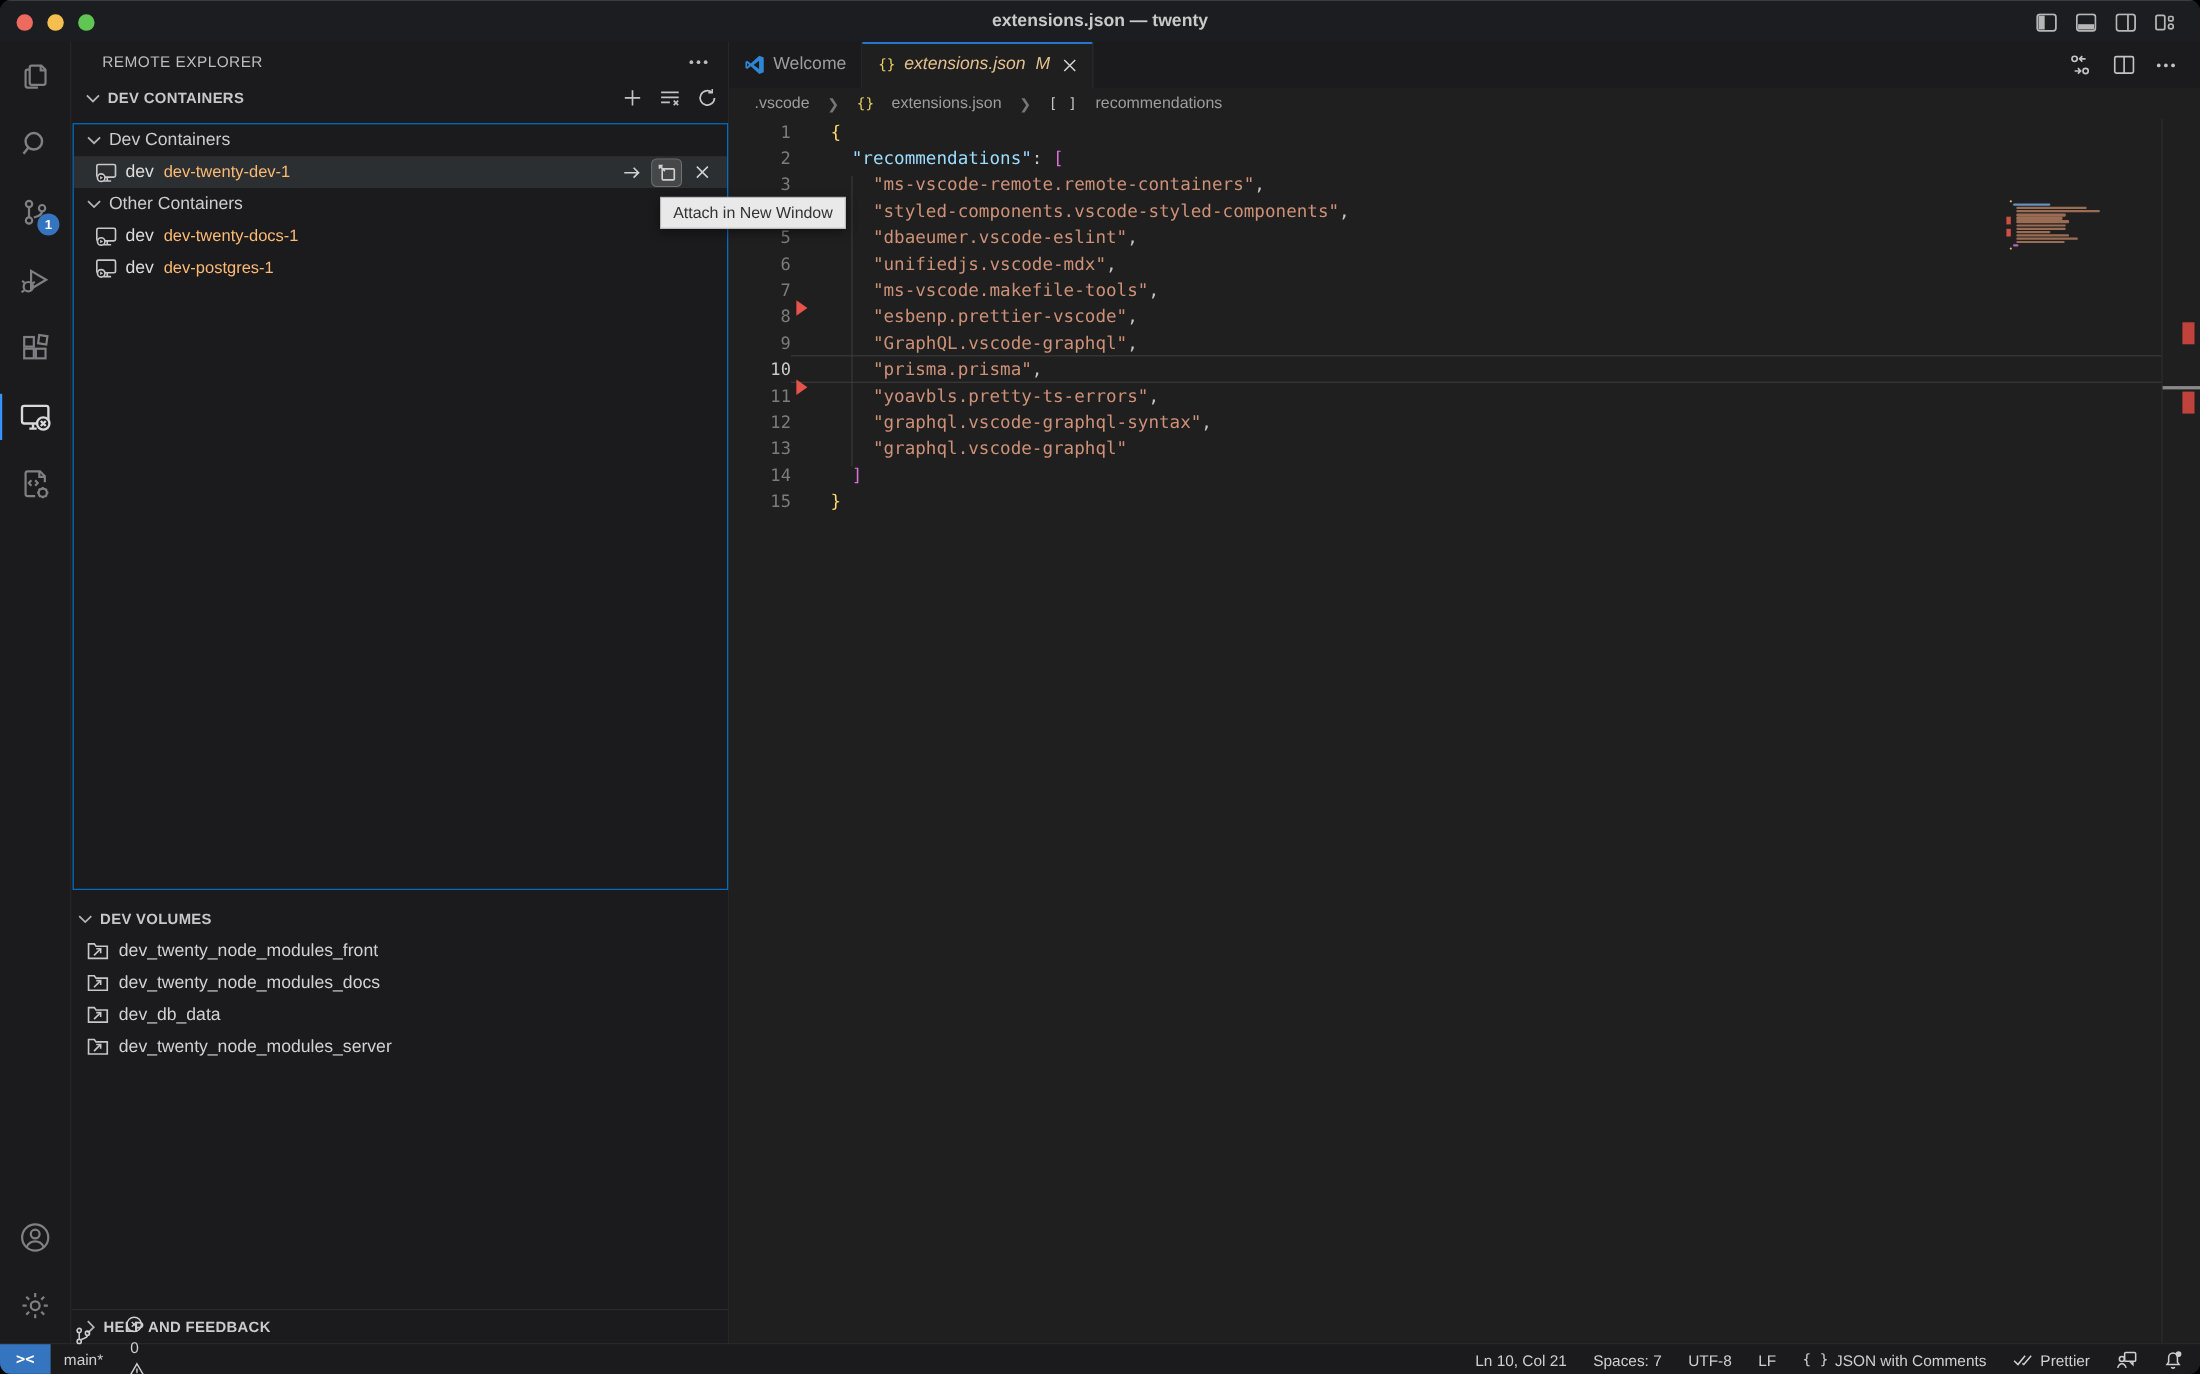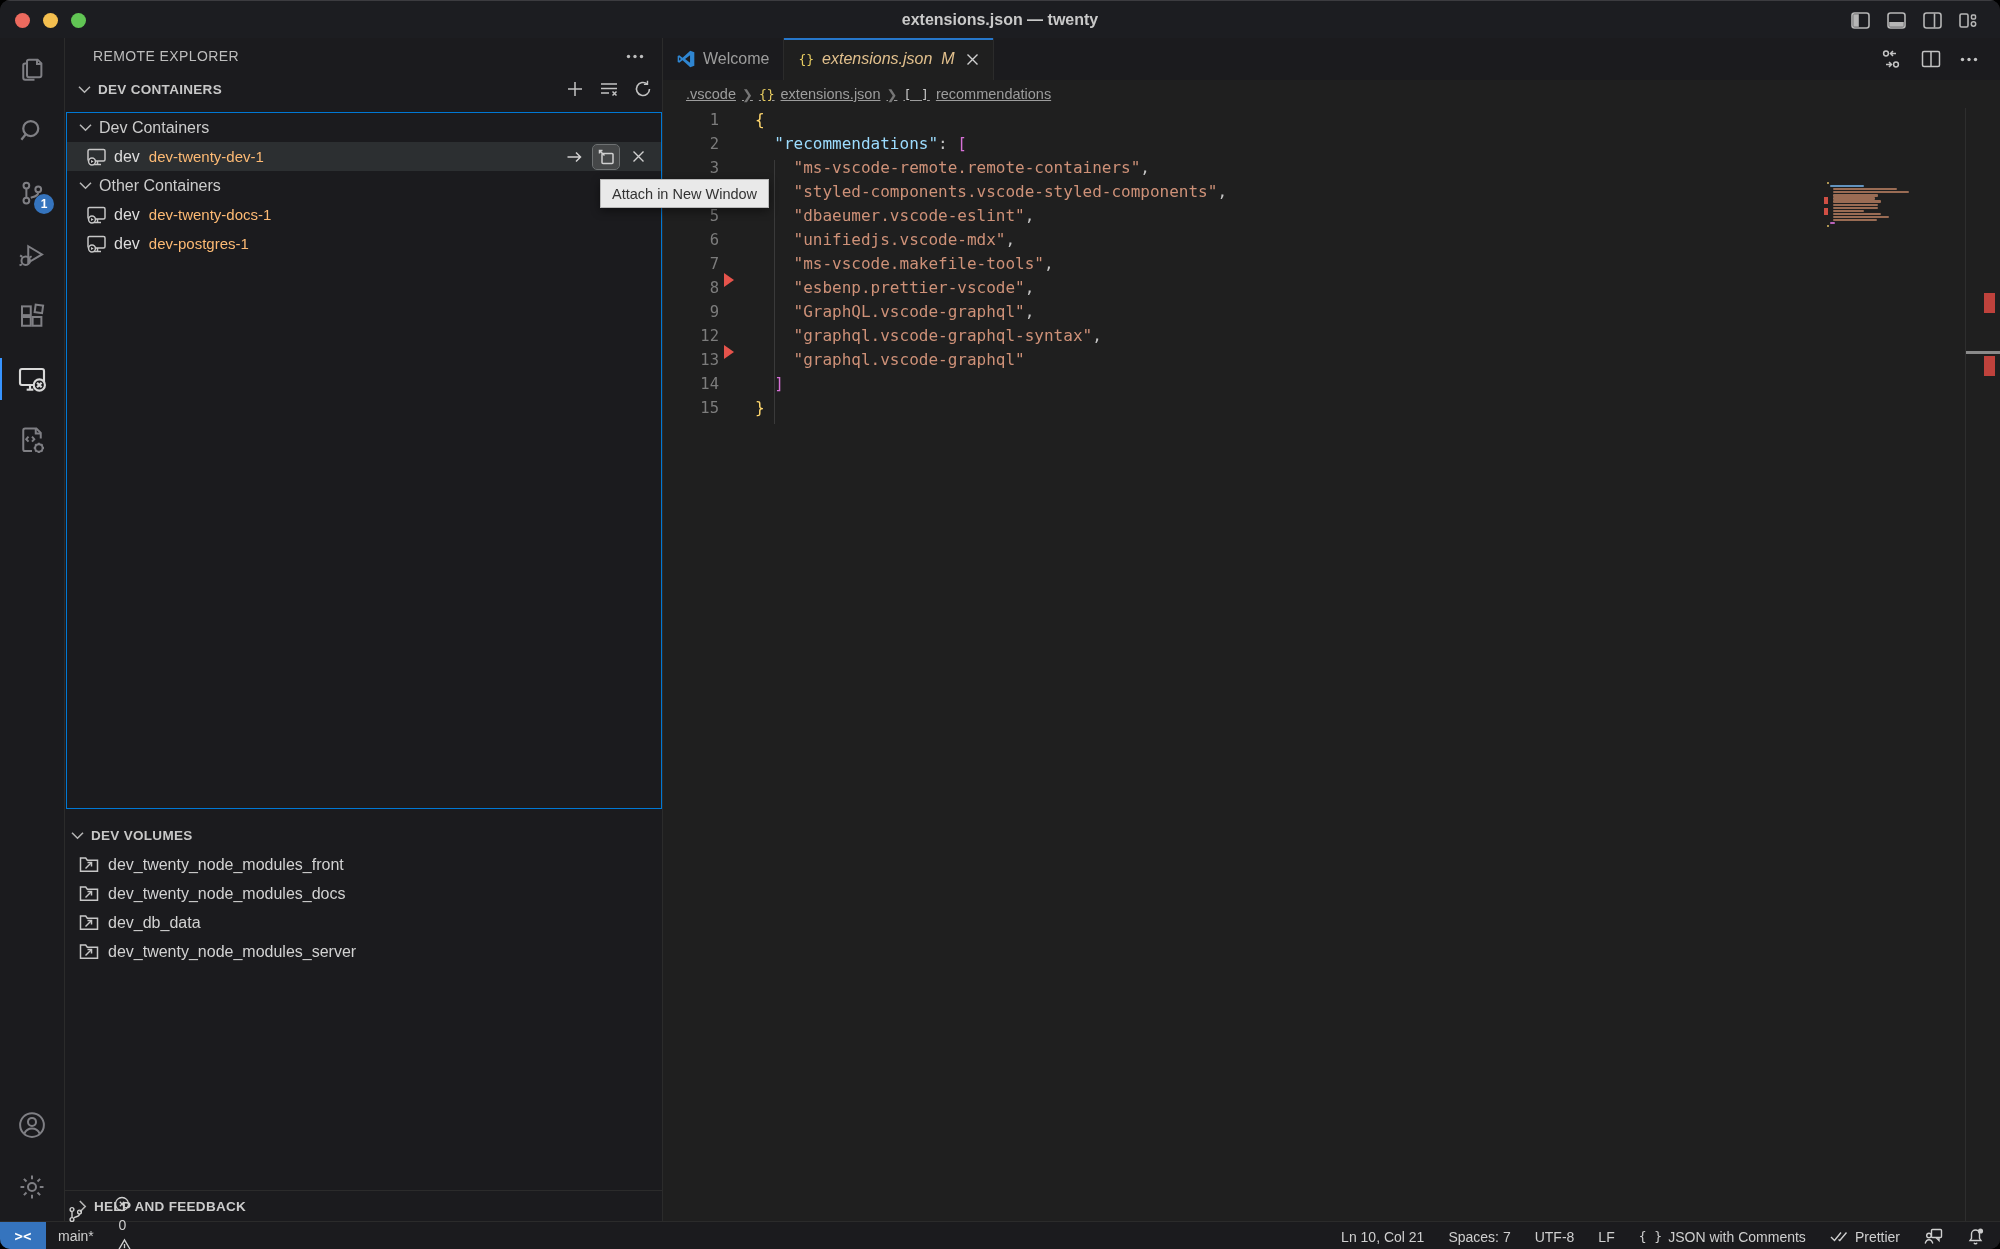--- a/index.html
+++ b/index.html
@@ -57,21 +57,21 @@
   .tabbar{height:42px;background:#1b1b1e;display:flex;align-items:stretch;}
   .tab{display:flex;align-items:center;padding:0 14px;border-right:1px solid #2b2b2b;font-size:16px;position:relative;}
   .tab.inactive{background:#1b1b1e;color:#9d9d9d;}
   .tab.active{background:#1f1f1f;color:#e2c08d;}
   .tab.active::before{content:"";position:absolute;top:0;left:0;right:0;height:2px;background:#2677cb;}
   .tab .t-ic{margin-right:8px;}
   .tab .mod{margin-left:9px;font-style:italic;color:#e2c08d;}
   .tab .closex{margin-left:11px;color:#d0d0d0;}
   .tab.active .label{font-style:italic;}
   .tab-actions{margin-left:auto;display:flex;align-items:center;gap:19px;padding-right:22px;color:#c3c3c3;}
-  .breadcrumb{height:28px;display:flex;align-items:center;padding-left:23px;font-size:14.5px;color:#9d9d9d;gap:6px;text-decoration:underline;}
+  .breadcrumb{height:28px;display:flex;align-items:center;padding-left:23px;font-size:14.5px;color:#9d9d9d;gap:16px;}
   .breadcrumb .sep{color:#767676;font-size:13px;}
   .bc-braces{color:#e8cd61;font-family:"DejaVu Sans Mono",monospace;font-size:13px;}
   .bc-array{color:#c5c5c5;font-family:"DejaVu Sans Mono",monospace;font-size:13px;letter-spacing:1px;}
   .code{position:absolute;top:70px;left:0;right:0;bottom:0;font-family:"DejaVu Sans Mono",monospace;font-size:16px;line-height:24px;}
   .cl{display:flex;height:24px;position:relative;}
   .cl .num{width:56px;flex:none;text-align:right;color:#7c7c7c;font-size:15.5px;}
   .cl.cur .num{color:#cacaca;}
   .cl .ctext{margin-left:36px;white-space:pre;}
   .cl.cur::before,.cl.cur::after{content:"";position:absolute;left:56px;width:1246px;height:1px;background:#3c3c3c;}
   .cl.cur::before{top:-1px;}.cl.cur::after{bottom:0;}
@@ -492,20 +492,28 @@
               <span class="ctext">    <span class="tk-str">"ms-vscode.makefile-tools"</span><span class="tk-pun">,</span></span>
             </div>
             <div class="cl">
               <span class="num">8</span>
               <span class="ctext">    <span class="tk-str">"esbenp.prettier-vscode"</span><span class="tk-pun">,</span></span>
             </div>
             <div class="cl">
               <span class="num">9</span>
               <span class="ctext">    <span class="tk-str">"GraphQL.vscode-graphql"</span><span class="tk-pun">,</span></span>
             </div>
+            <div class="cl cur">
+              <span class="num">10</span>
+              <span class="ctext">    <span class="tk-str">"prisma.prisma"</span><span class="tk-pun">,</span></span>
+            </div>
+            <div class="cl">
+              <span class="num">11</span>
+              <span class="ctext">    <span class="tk-str">"yoavbls.pretty-ts-errors"</span><span class="tk-pun">,</span></span>
+            </div>
             <div class="cl">
               <span class="num">12</span>
               <span class="ctext">    <span class="tk-str">"graphql.vscode-graphql-syntax"</span><span class="tk-pun">,</span></span>
             </div>
             <div class="cl">
               <span class="num">13</span>
               <span class="ctext">    <span class="tk-str">"graphql.vscode-graphql"</span></span>
             </div>
             <div class="cl">
               <span class="num">14</span>

